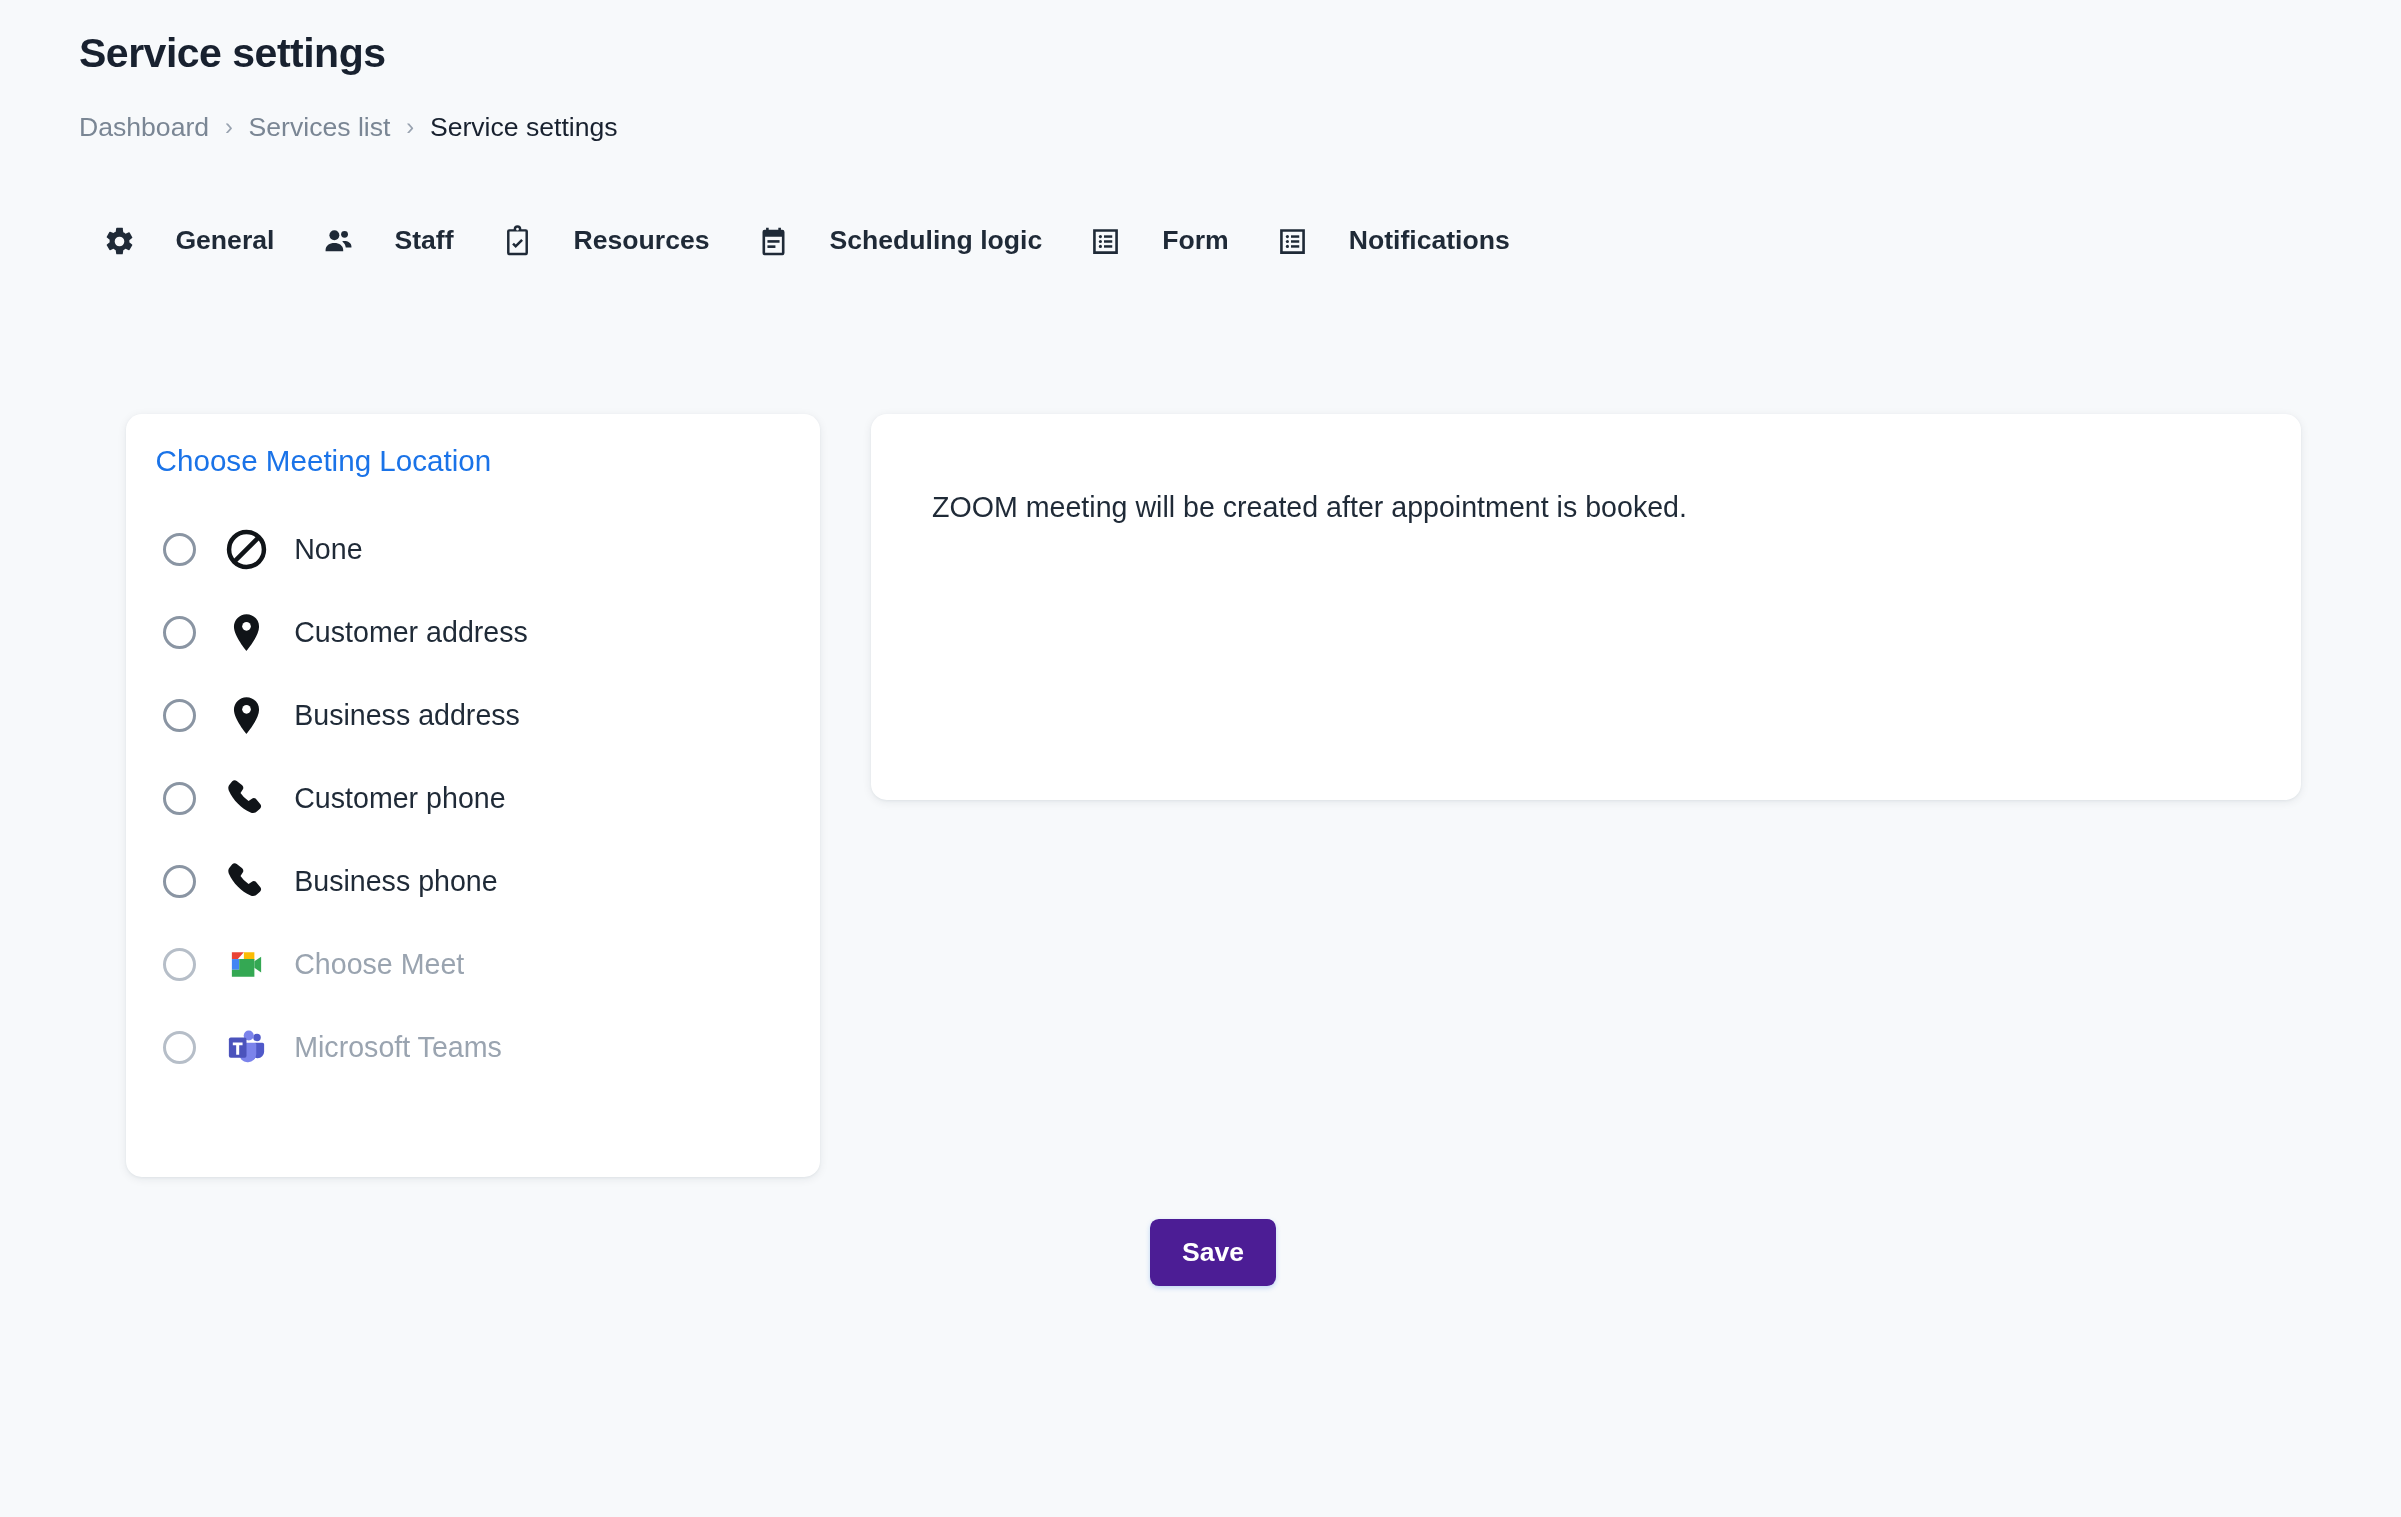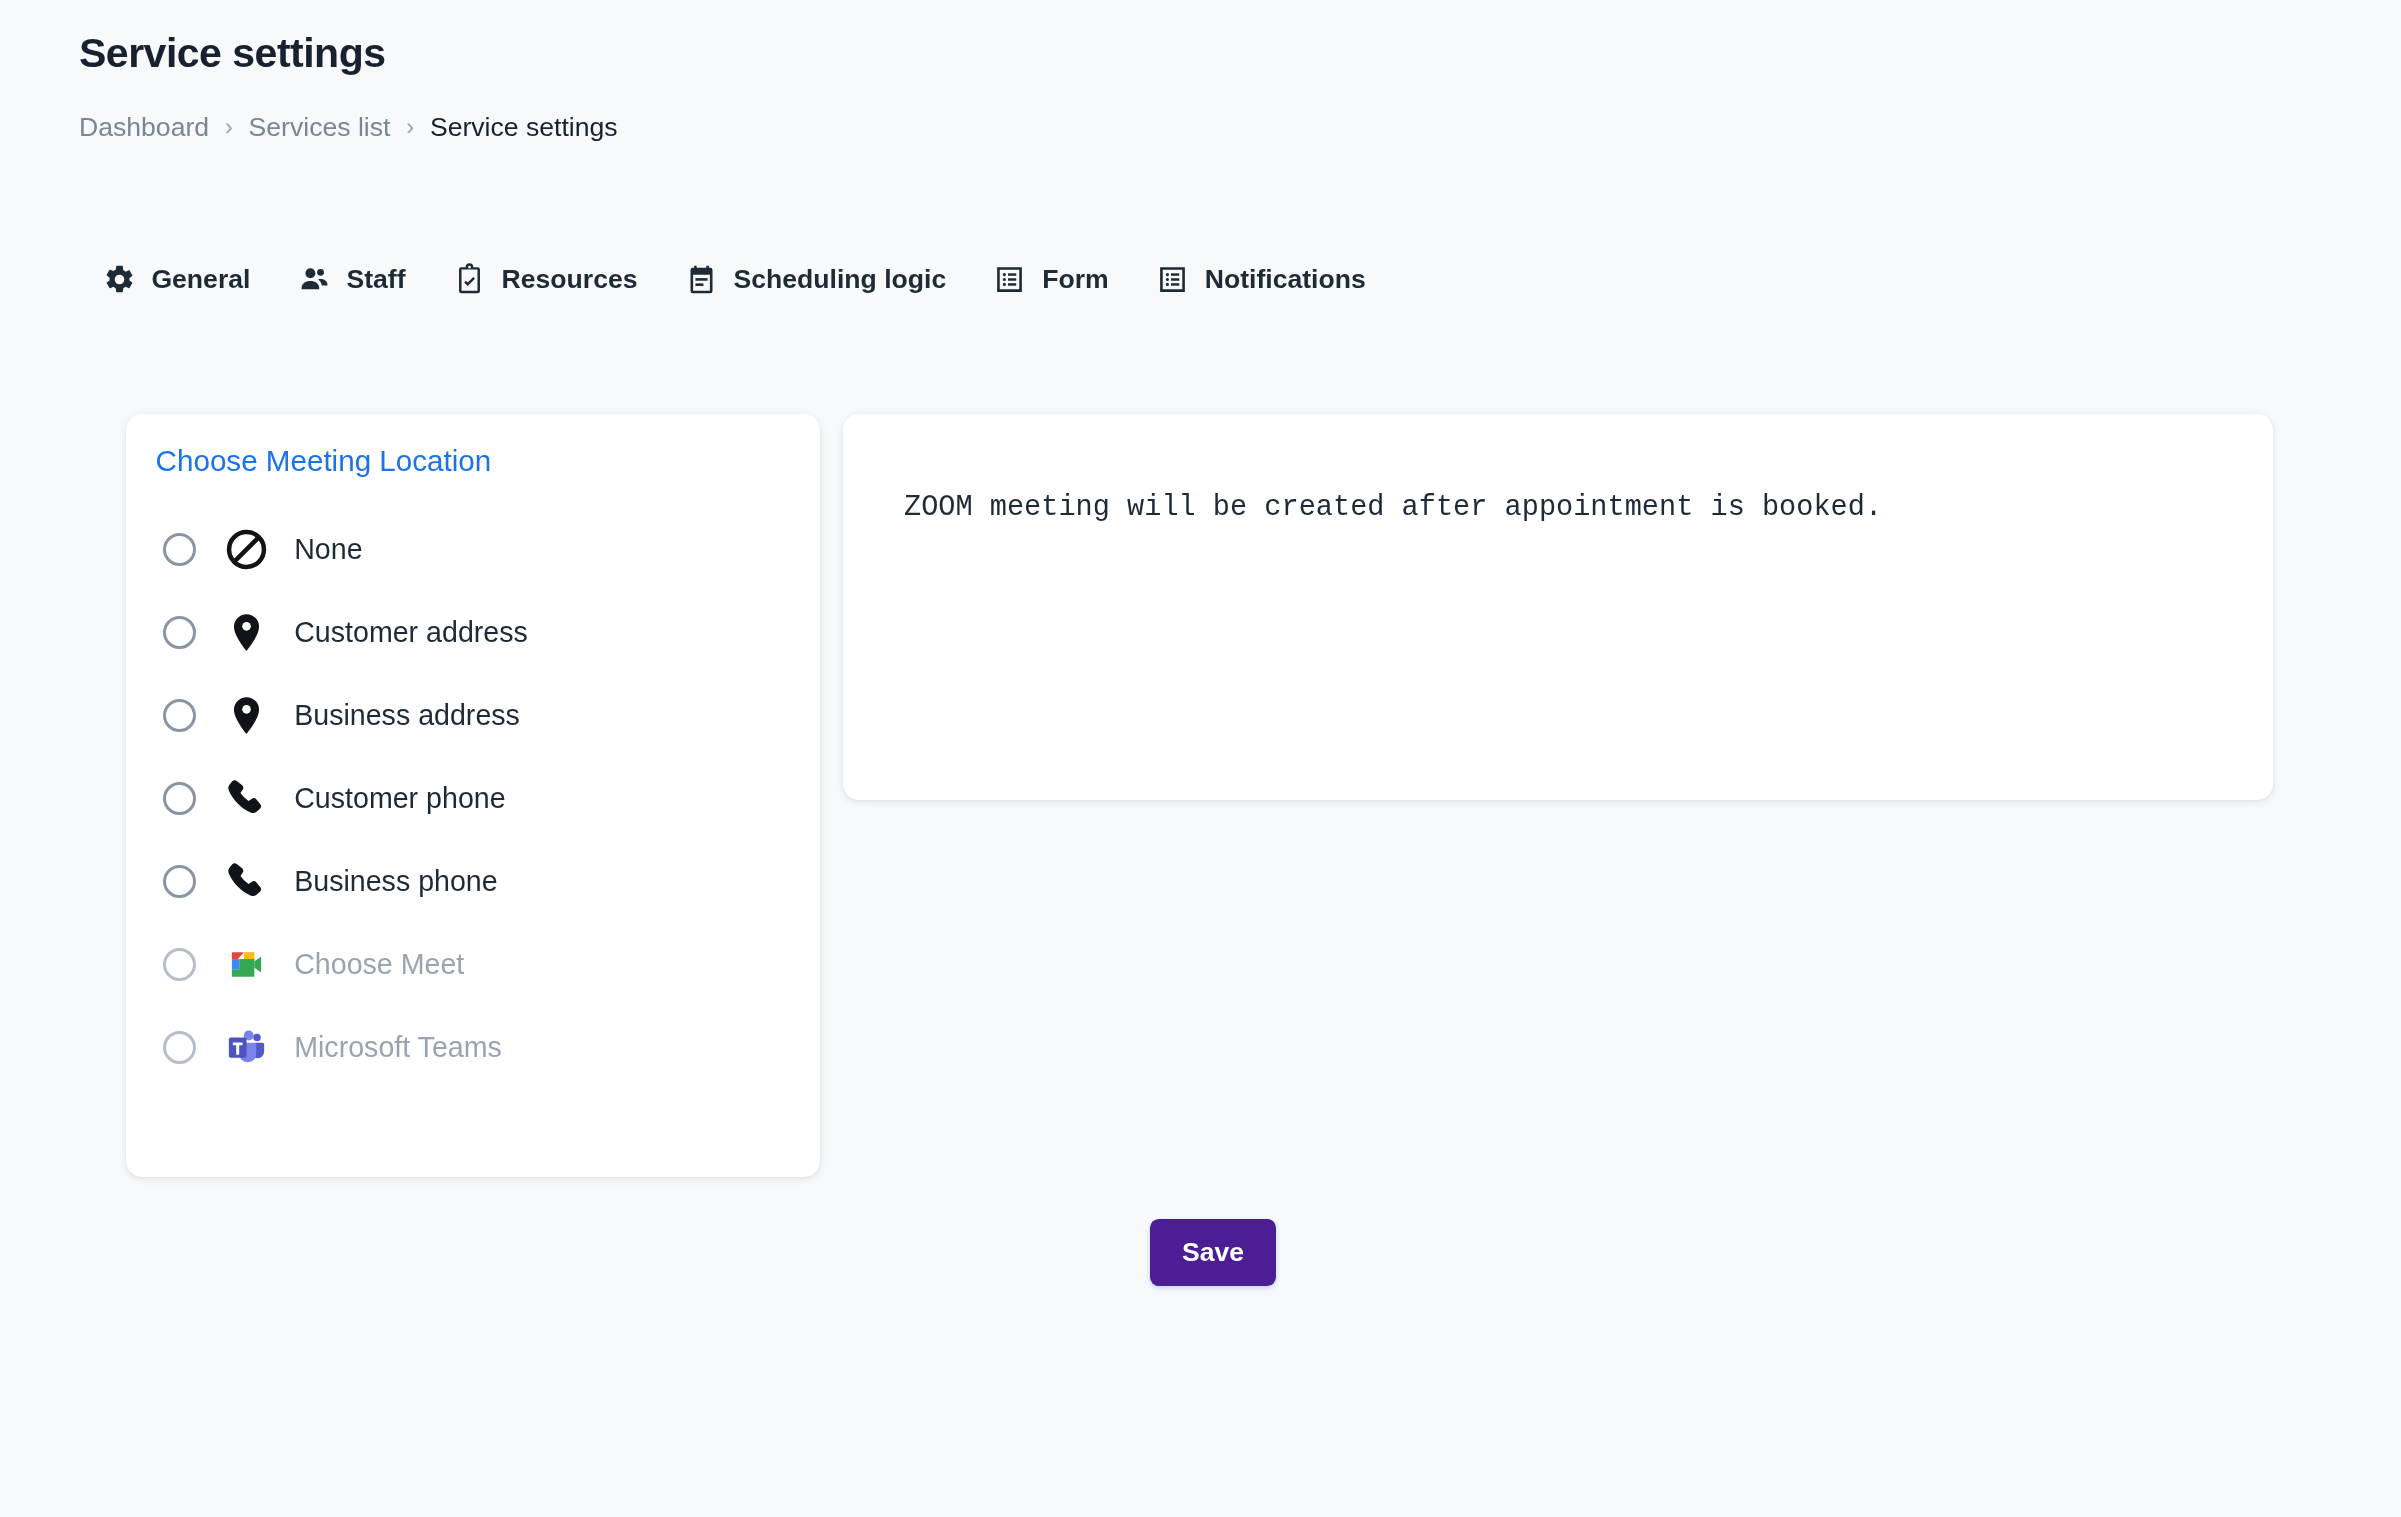--- a/index.html
+++ b/index.html
@@ -60,25 +60,25 @@
   .tabs {
     position: absolute;
     left: 79px;
     top: 225px;
     display: flex;
     align-items: flex-start;
     height: 108px;
   }
   .tab {
     display: flex;
-    align-items: center;
     height: 108px;
     padding: 0 23.6px;
     position: relative;
     box-sizing: border-box;
+    gap: 24px;
   }
   .tab .tab-ico {
     width: 33px;
     height: 33px;
     display: block;
     margin-right: 15.8px;
     flex: none;
   }
   .tab .tab-label {
     font-size: 26.6px;
@@ -110,25 +110,24 @@
     border-radius: 15.8px;
     box-shadow: 0 2px 9.9px rgba(18,33,56,0.08), 0 1px 3px rgba(18,33,56,0.05);
   }
   .left-card {
     left: 126px;
     top: 414px;
     width: 694px;
     height: 763px;
   }
   .right-card {
-    left: 843px;
+    left: 871px;
     top: 414px;
     width: 1430px;
     height: 386px;
-    font-family: Liberation Mono, monospace;
   }
 
   .card-title {
     position: absolute;
     left: 29.6px;
     top: 29.6px;
     font-size: 29.6px;
     color: #1a73e8;
   }
 

